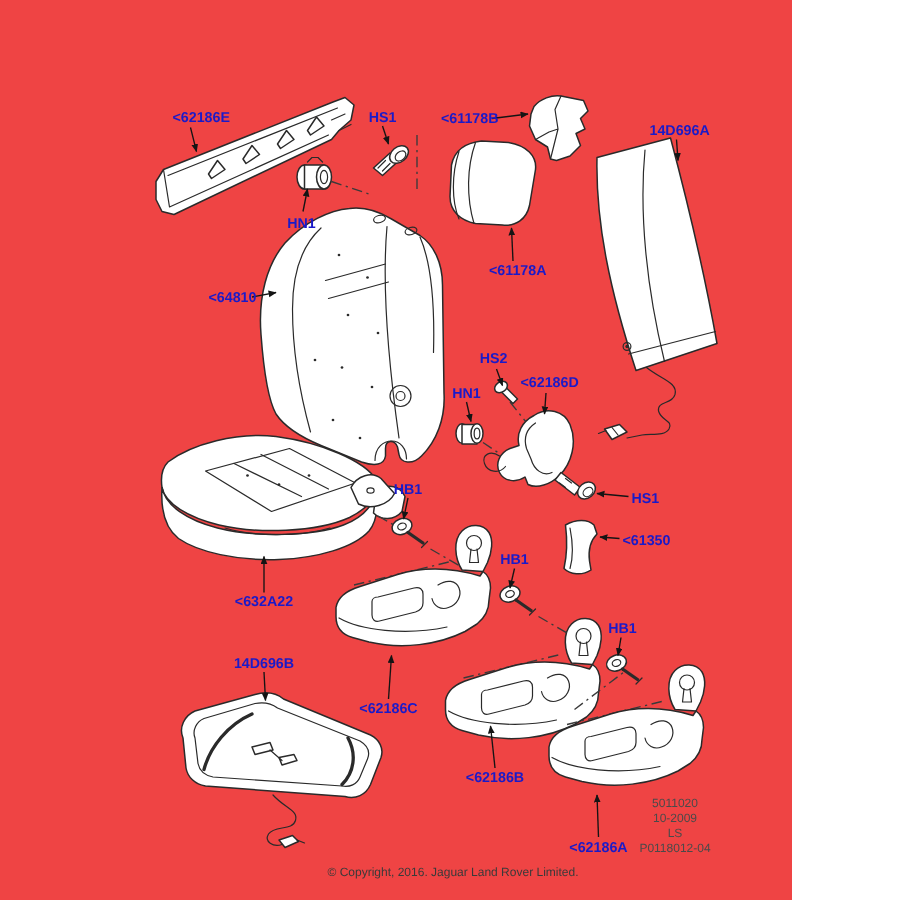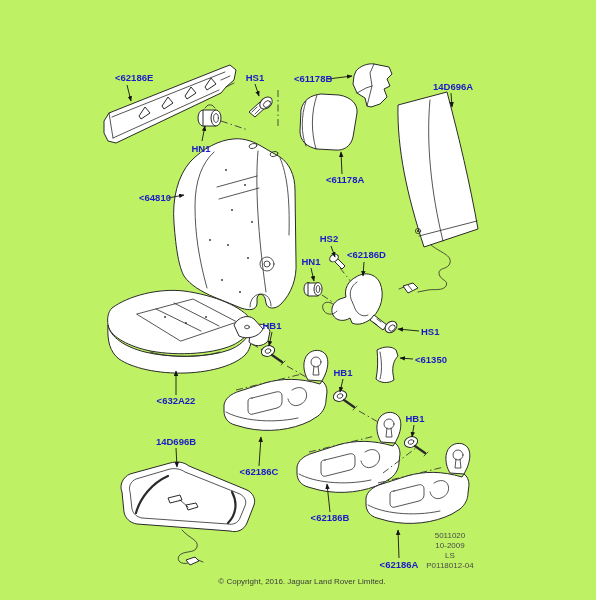--- a/index.html
+++ b/index.html
@@ -1,16 +1,16 @@
 <!DOCTYPE html>
 <html><head>
 <meta charset="utf-8">
 <style>
   html,body{margin:0;padding:0;background:#fff;}
-  #stage{position:relative;width:596px;height:600px;background:#bef264;overflow:hidden;
+  #stage{position:relative;width:528px;height:600px;background:#ef4444;overflow:hidden;
          font-family:"Liberation Sans",sans-serif;}
   svg{position:absolute;left:0;top:0;}
   .part{fill:#fff;stroke:#2a2a2a;stroke-width:1;stroke-linejoin:round;}
   .detail{fill:none;stroke:#2a2a2a;stroke-width:0.8;stroke-linejoin:round;stroke-linecap:round;}
   .thick{fill:none;stroke:#2a2a2a;stroke-width:2.2;stroke-linecap:round;}
   .leader{fill:none;stroke:#141414;stroke-width:0.9;}
   .dashdot{fill:none;stroke:#3a3a3a;stroke-width:0.9;stroke-dasharray:7 3 1.5 3;}
   .callout{font-family:"Liberation Sans",sans-serif;font-size:9.5px;font-weight:700;fill:#1a1ac9;}
   .stamp{font-family:"Liberation Sans",sans-serif;font-size:8px;fill:#4a4a4a;}
   .copyright{font-family:"Liberation Sans",sans-serif;font-size:8px;fill:#3a3a3a;}

